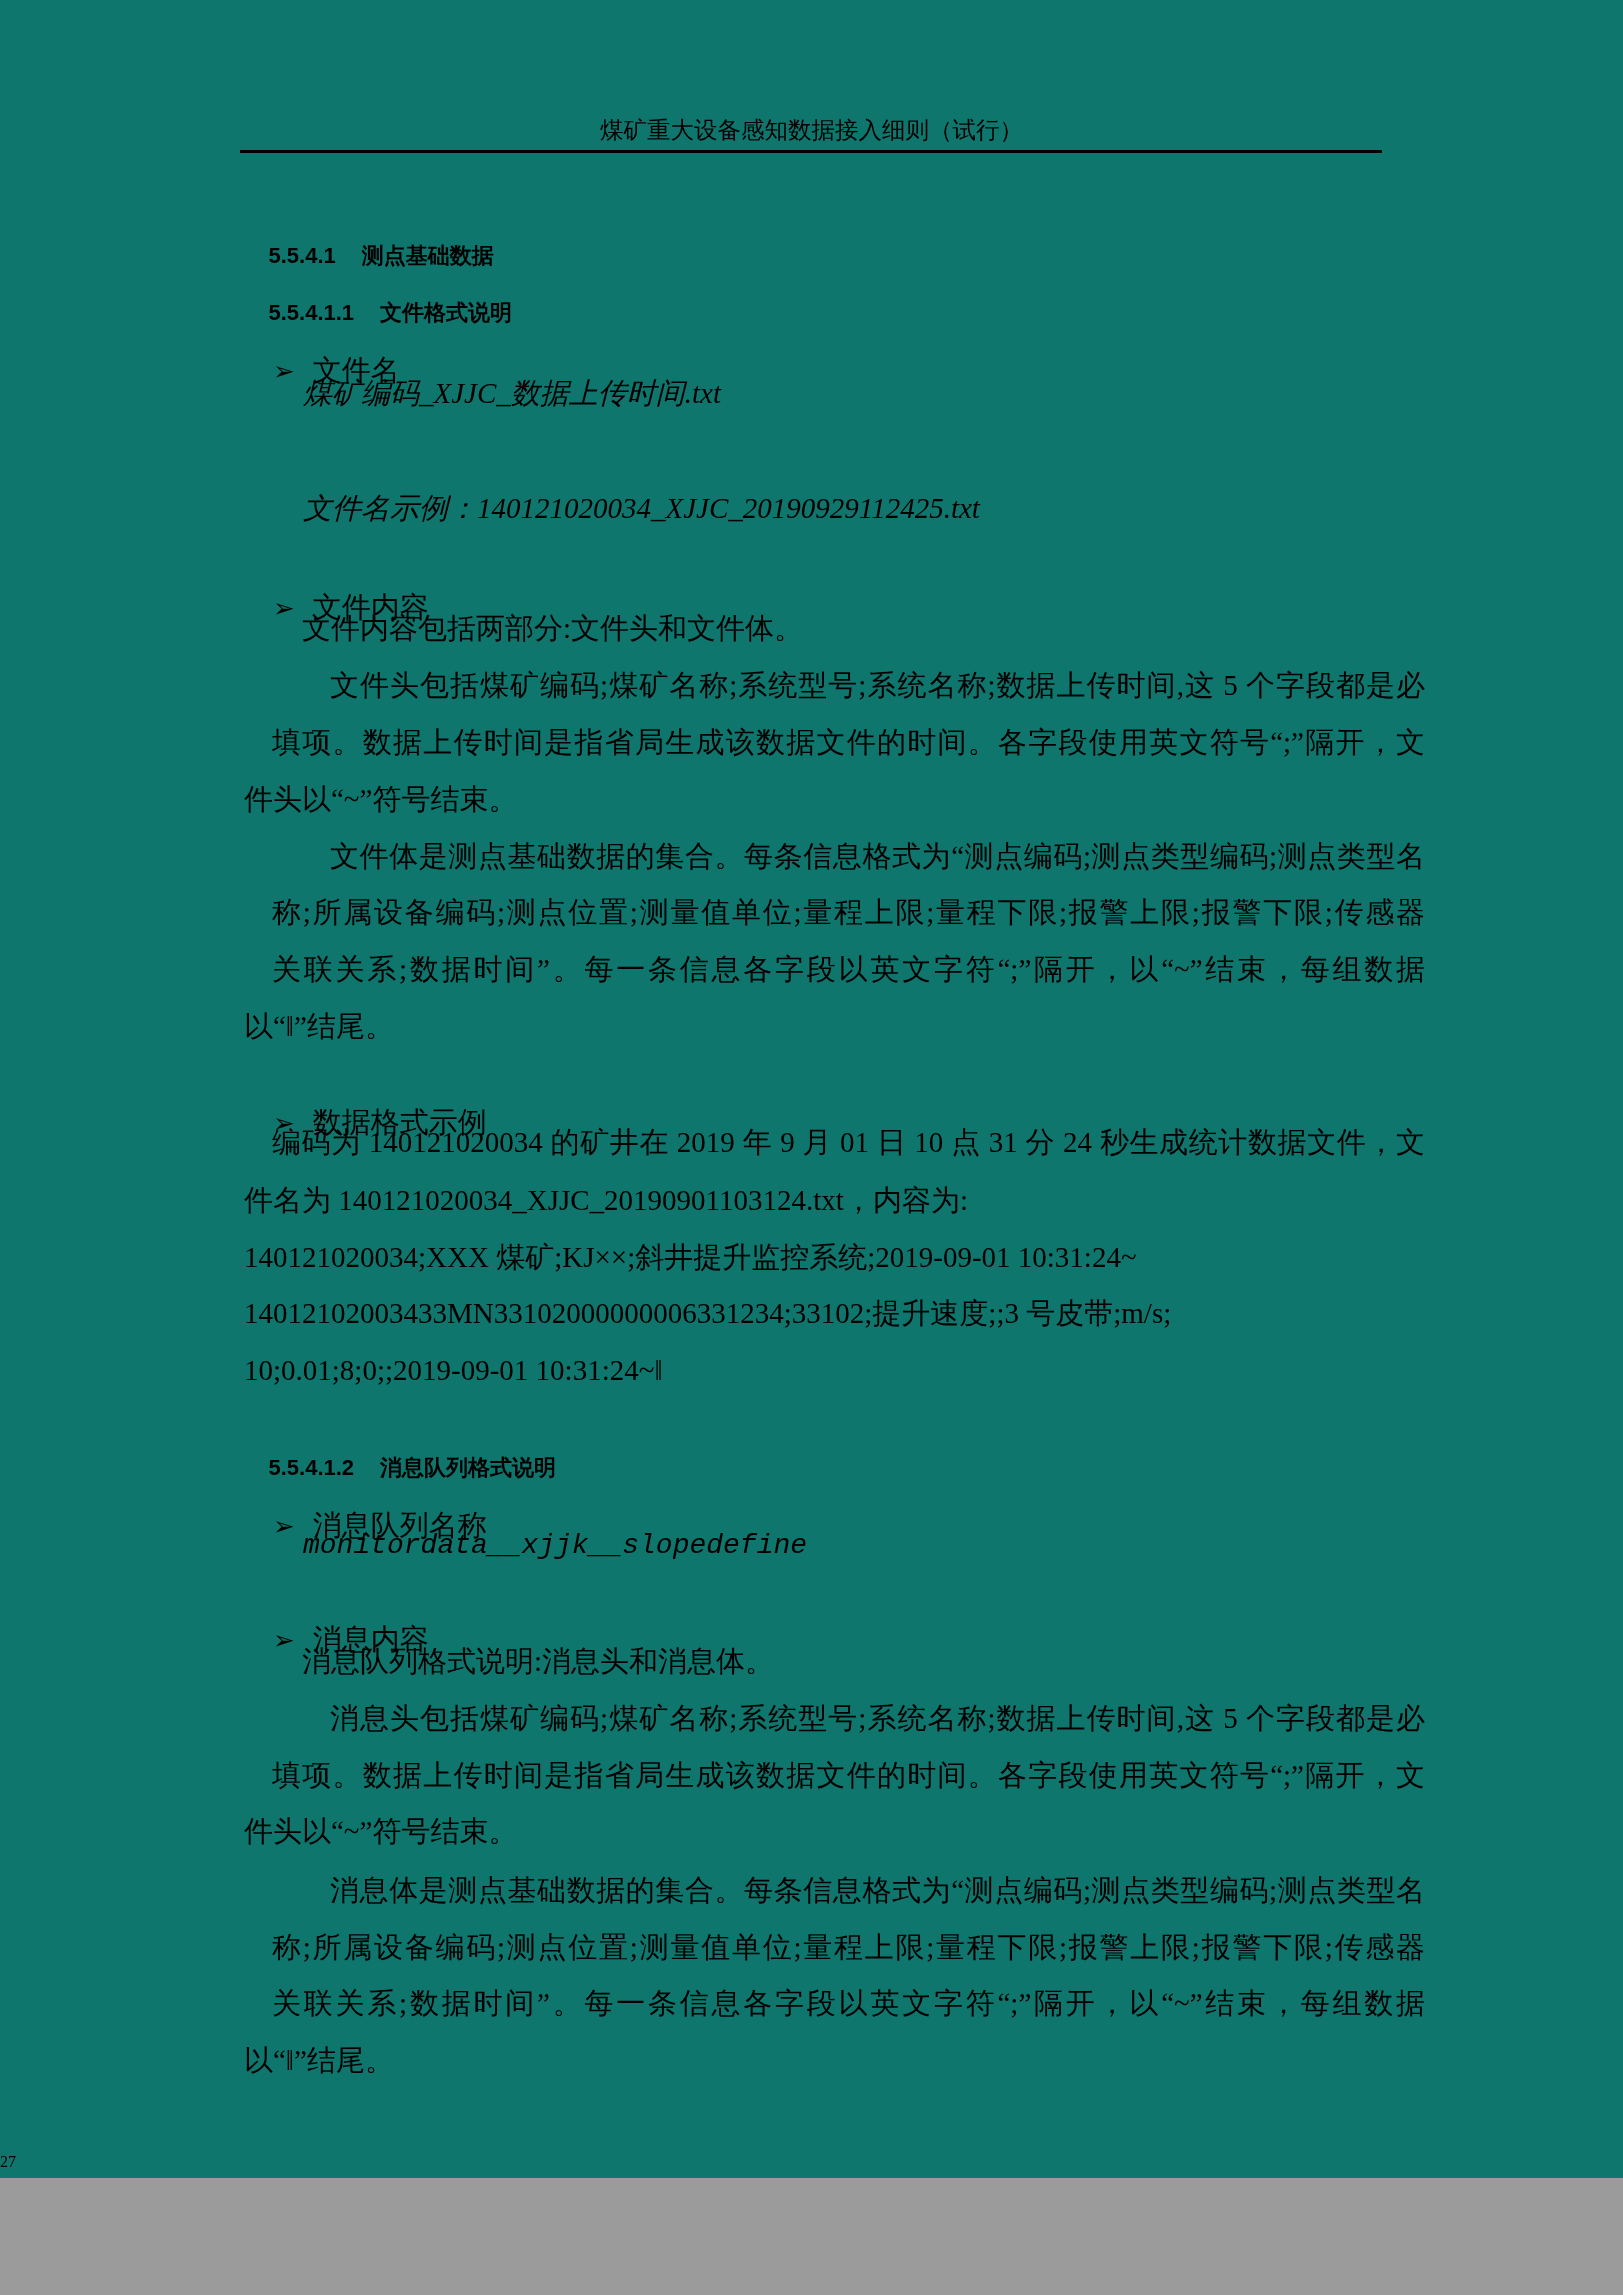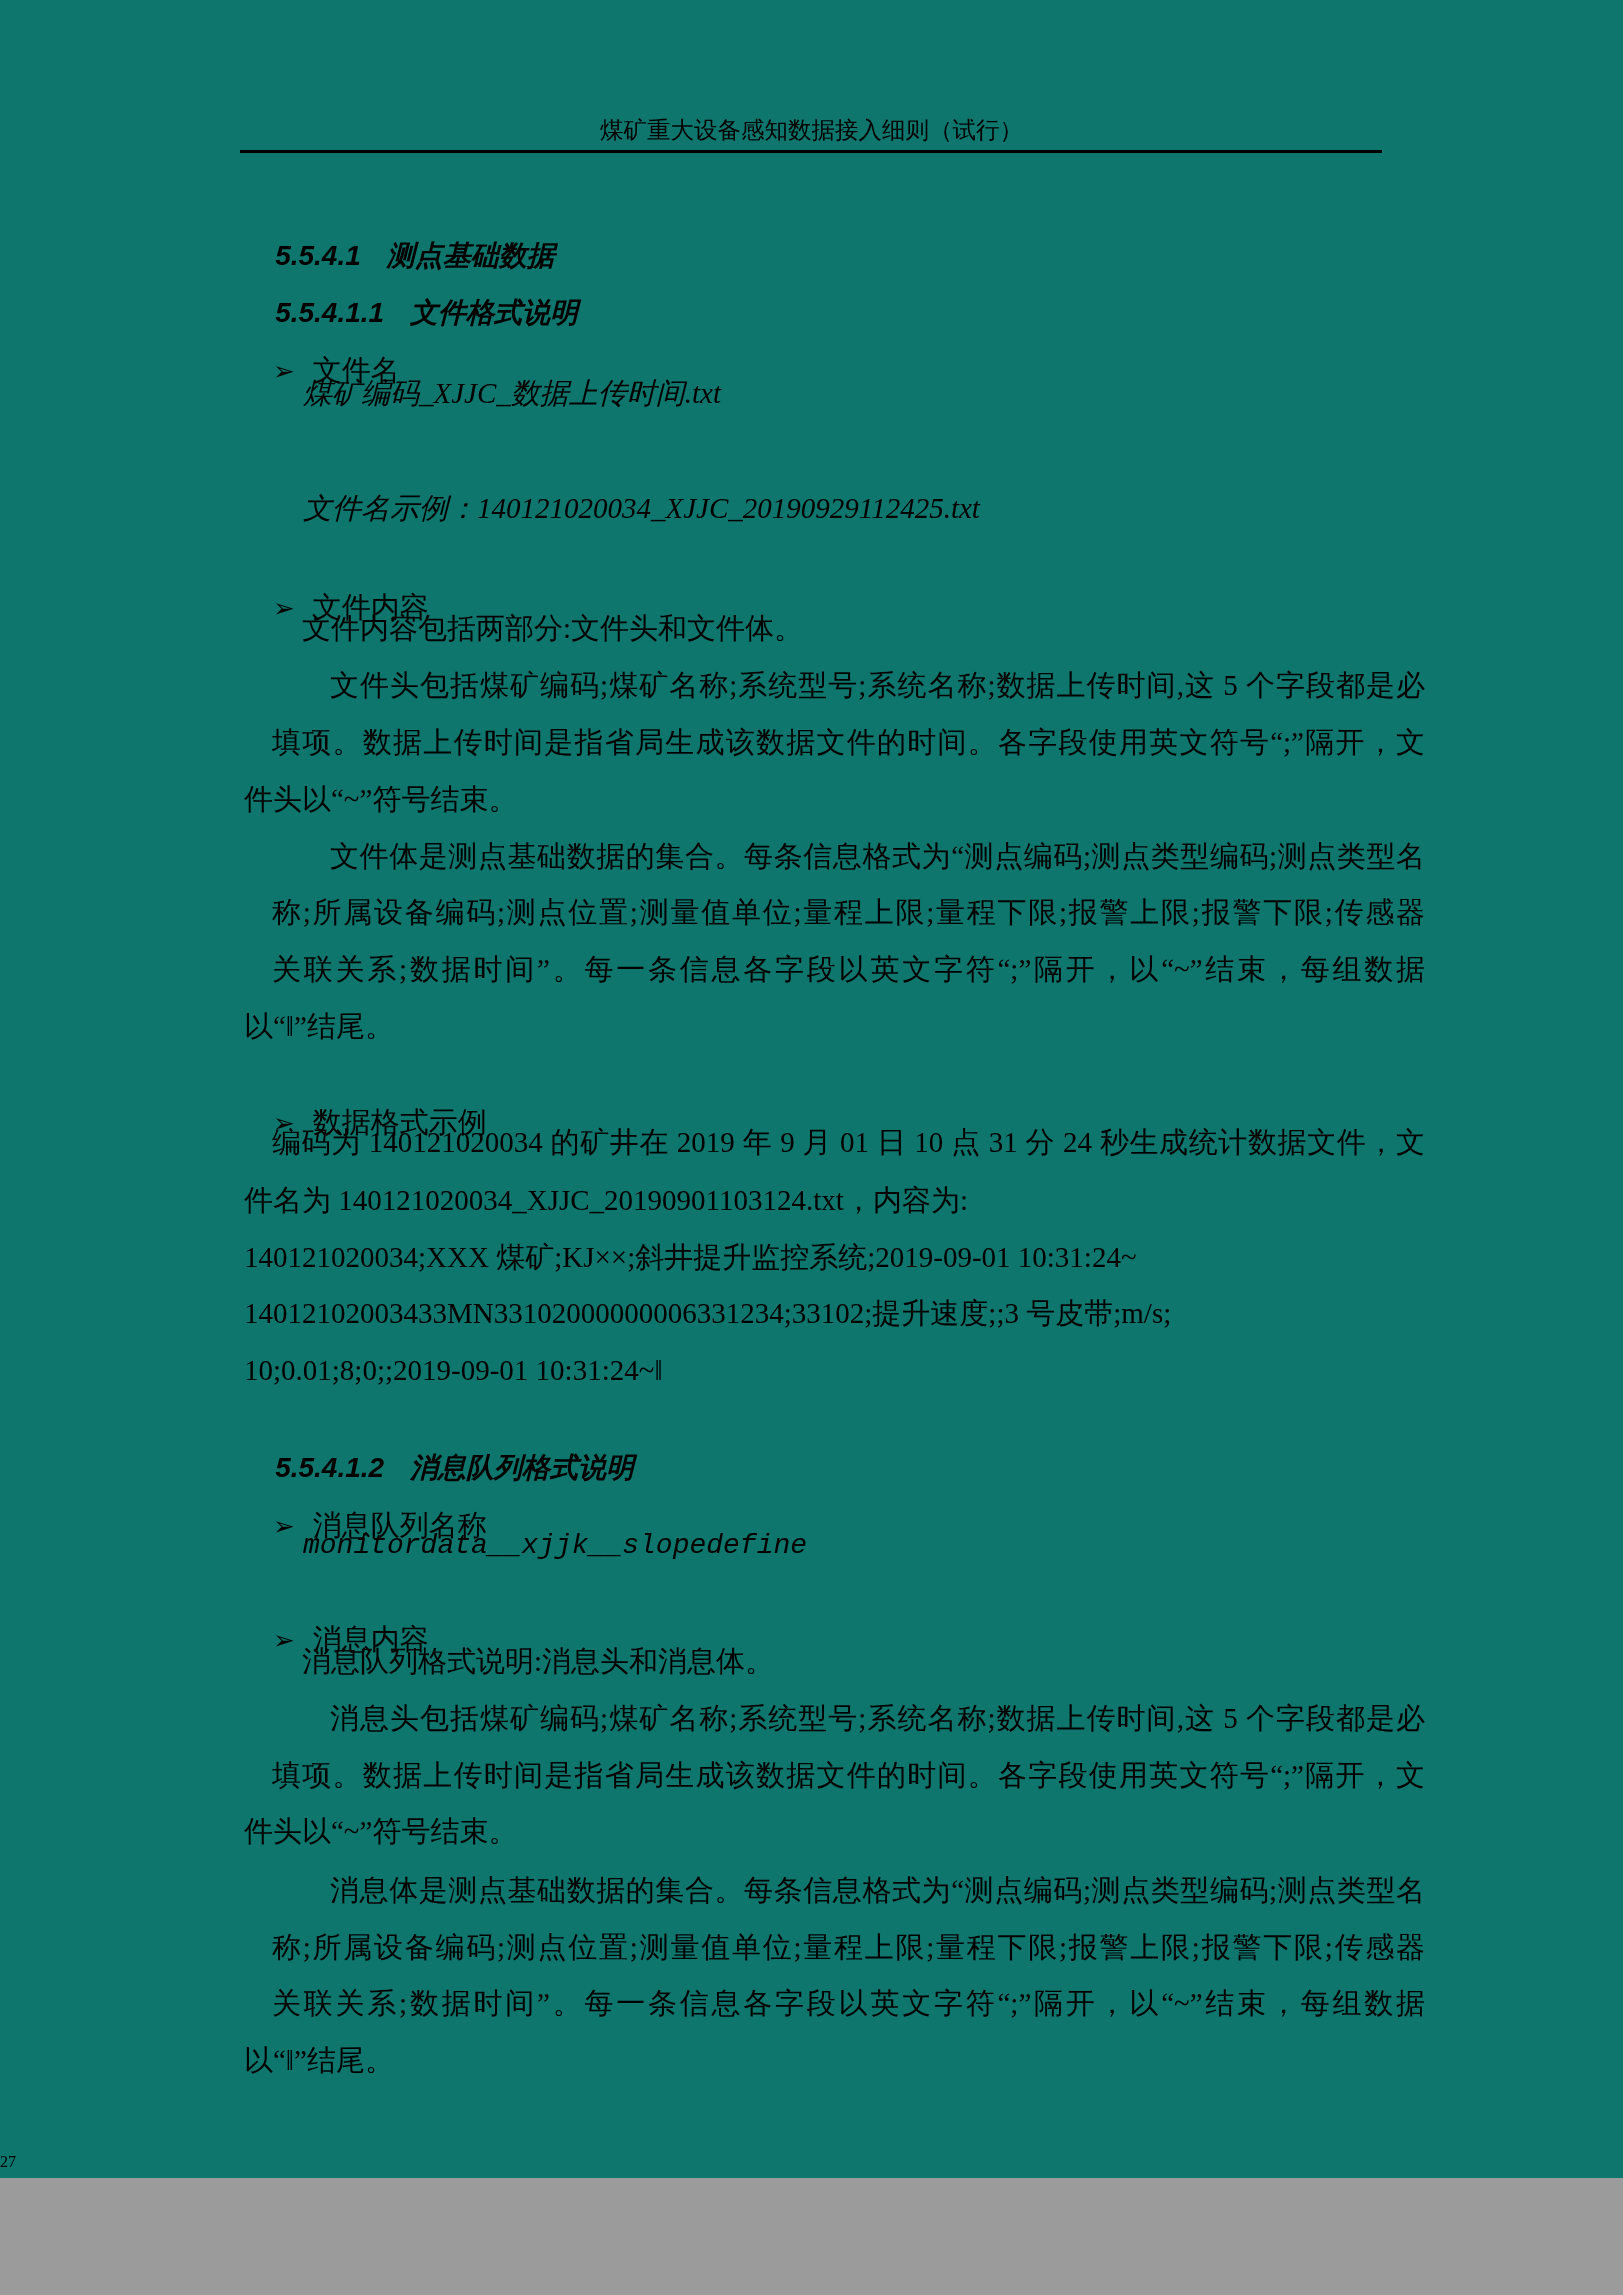--- a/index.html
+++ b/index.html
@@ -20,22 +20,21 @@
     font-size:29px;
     line-height:37px;
     white-space:pre-wrap;
   }
   .jline{text-align:justify;text-align-last:justify;margin-left:28px;}
   .indent{padding-left:58px;}
   .inset{padding-left:59px;font-style:italic;}
   .heading{
     font-family:"Liberation Sans","DejaVu Sans",sans-serif;
     font-weight:bold;
-    font-size:28px;
-    font-style:italic;
+    font-size:22px;
   }
   .hlabel{margin-left:26px;}
   .marker{
     font-family:"DejaVu Sans","Liberation Sans",sans-serif;
     font-size:26px;
   }
   .blabel{font-weight:normal;margin-left:18px;}
   .mono{
     font-family:"Liberation Mono","DejaVu Sans Mono",monospace;
     font-size:28px;

